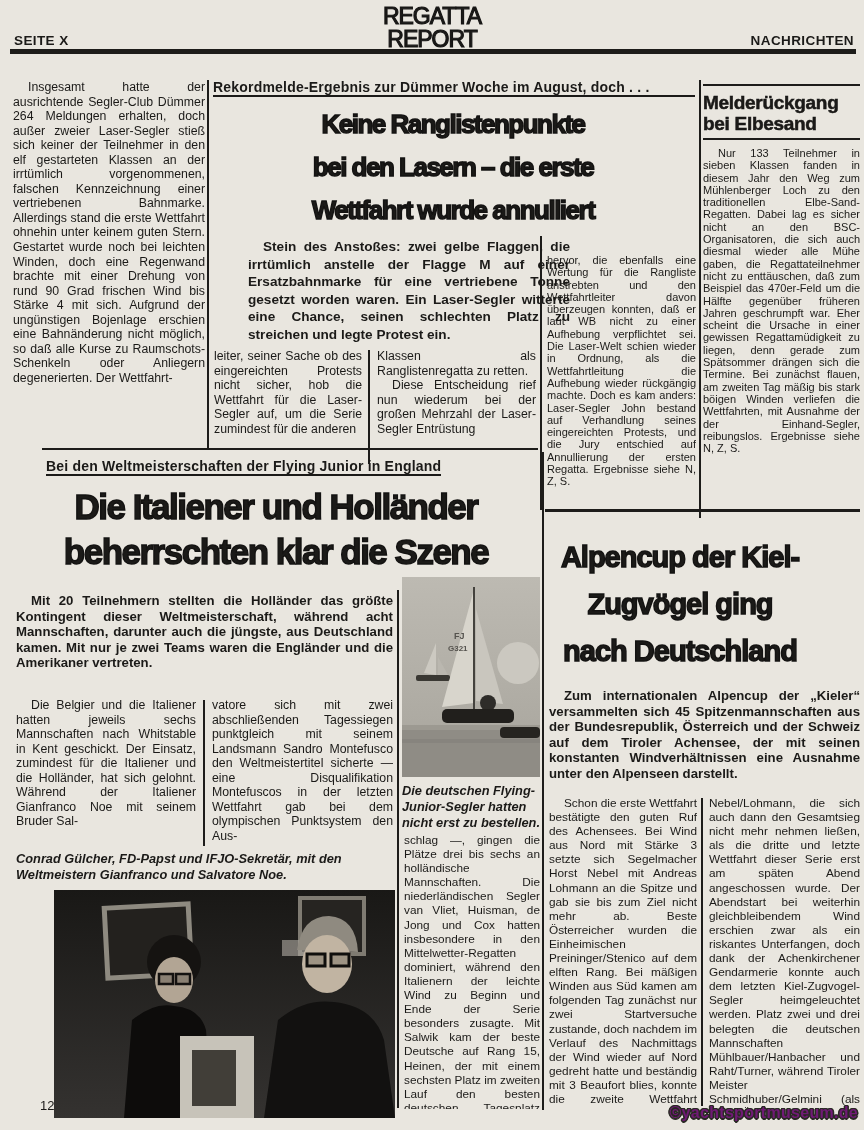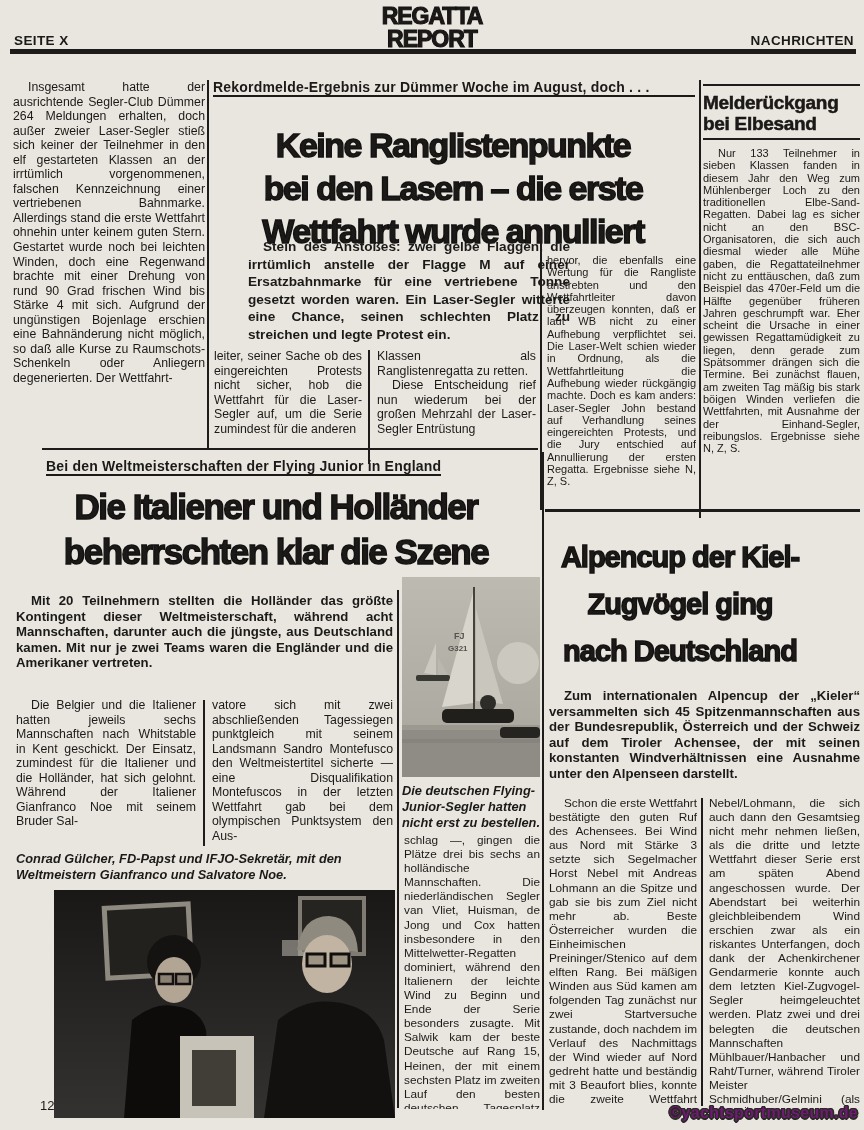--- a/index.html
+++ b/index.html
@@ -1,28 +1,28 @@
 <!DOCTYPE html>
 <html lang="de"><head>
 <meta charset="utf-8">
 <style>
   html,body{margin:0;padding:0;background:#d8d5ce;}
   .page{position:relative;width:864px;height:1130px;background:#e9e6df;
         font-family:"Liberation Sans",sans-serif;color:#1b1a18;overflow:hidden;
         -webkit-font-smoothing:antialiased;}
   .abs{position:absolute;}
   .rule{position:absolute;background:#1d1c1a;}
-  .masthead{font-weight:bold;text-align:center;letter-spacing:-1px;
+  .masthead{font-weight:normal;text-align:center;letter-spacing:-1px;
             -webkit-text-stroke:1.1px #141312;line-height:23px;font-size:23px;}
   .sechead{font-weight:bold;font-size:13.5px;letter-spacing:.4px;}
   .kicker{font-weight:bold;font-size:14px;letter-spacing:.2px;
           border-bottom:2.5px solid #1b1a18;padding-bottom:0;display:inline-block;}
   .headline{font-weight:bold;text-align:center;-webkit-text-stroke:1.4px #131211;
             letter-spacing:-1.5px;}
-  .h-xl{font-size:34px;line-height:43px;margin-top:21px;}
+  .h-xl{font-size:26px;line-height:43px;}
   .h-lg{font-size:35px;line-height:45px;}
   .h-md{font-size:29px;line-height:47px;letter-spacing:-1px;}
   .h-sm{font-weight:bold;font-size:19px;line-height:21px;letter-spacing:-.3px;
         -webkit-text-stroke:.5px #131211;}
   .body-text{font-size:12.3px;line-height:14.55px;text-align:justify;overflow:hidden;}
   .body-sm{font-size:11px;line-height:12.3px;text-align:justify;overflow:hidden;}
   .body-md{font-size:11.8px;line-height:14.1px;text-align:justify;overflow:hidden;}
   .lede{font-weight:bold;font-size:13.6px;line-height:17.6px;text-align:justify;overflow:hidden;}
   .lede2{font-weight:bold;font-size:13.2px;line-height:15.6px;text-align:justify;overflow:hidden;}
   .indent{text-indent:15px;}

